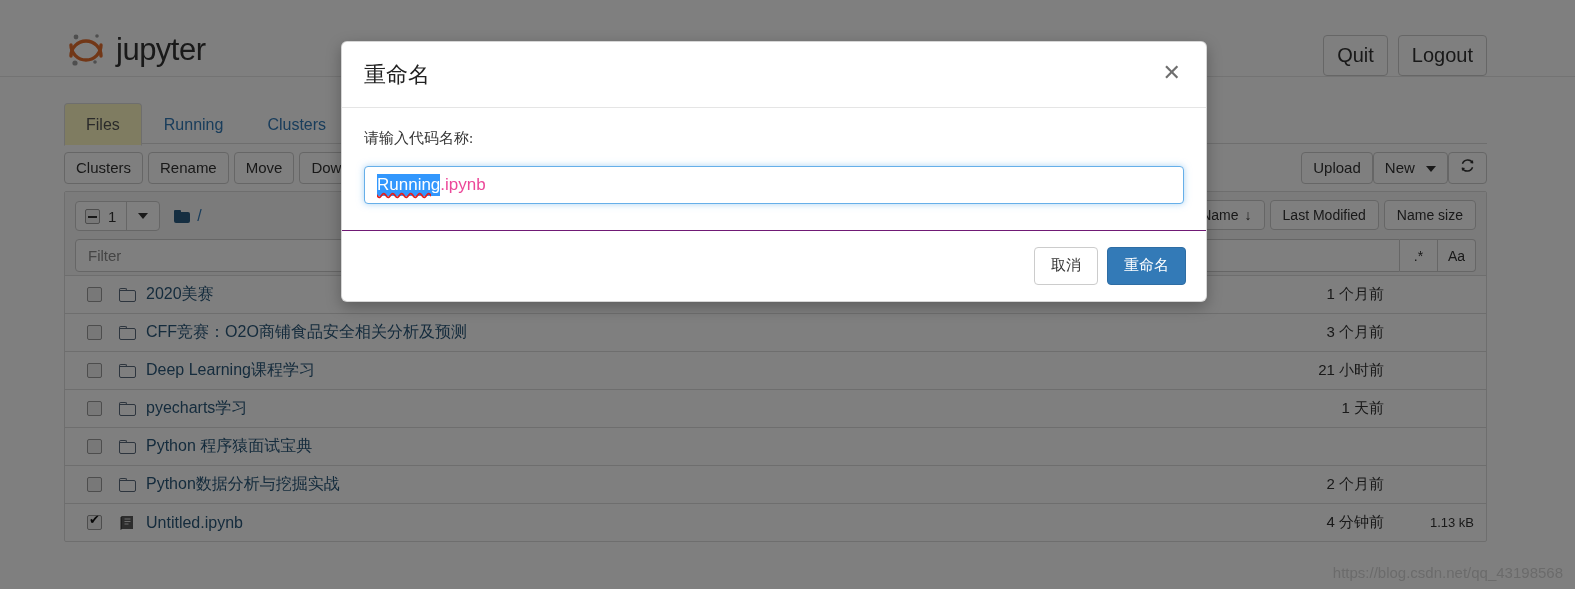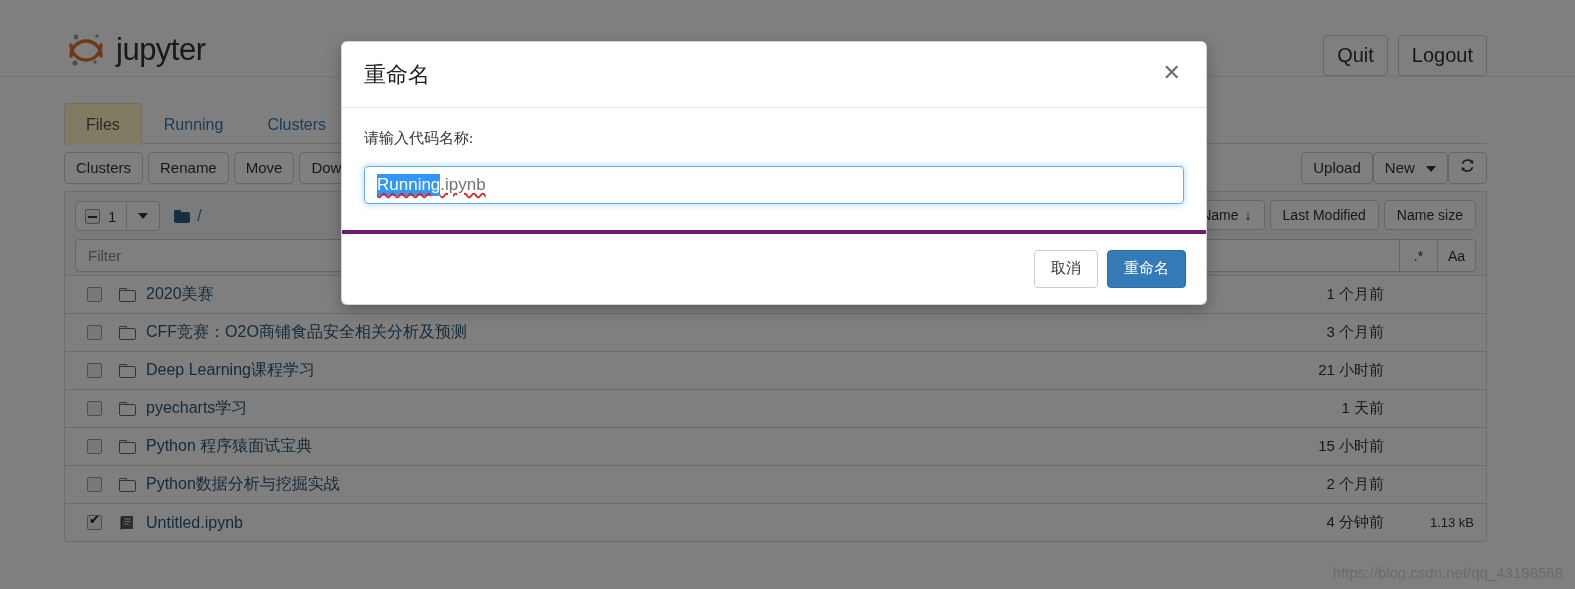--- a/index.html
+++ b/index.html
@@ -144,25 +144,25 @@
     width: 100%; height: 38px; border: 1px solid #66afe9; border-radius: 4px;
     box-shadow: 0 0 7px rgba(102,175,233,0.55); background: #fff;
     display: flex; align-items: center; padding: 0 12px; font-size: 17px;
   }
   .sel {
     background: #3297fd; color: #ffffff; padding: 1px 0 1px 0;
     text-decoration: underline; text-decoration-color: #e02020;
     text-decoration-style: wavy; text-underline-offset: 2px;
   }
   .unsel {
-    color: #737373; text-decoration: underline; text-decoration-color: #e02020;
+    color: #ec4899; text-decoration-color: #e02020;
     text-decoration-style: wavy; text-underline-offset: 2px;
   }
   .modal-foot {
-    border-top: 4px solid #701a75; padding: 16px 20px; display: flex; justify-content: flex-end; gap: 9px;
+    border-top: 1px solid #701a75; padding: 16px 20px; display: flex; justify-content: flex-end; gap: 9px;
   }
   .mbtn {
     font-size: 15px; border-radius: 4px; padding: 8px 16px; cursor: pointer; line-height: 1.3;
     font-family: "Liberation Serif", serif;
   }
   .mbtn.default { border: 1px solid #cccccc; background: #fff; color: #333; }
   .mbtn.primary { border: 1px solid #2e6da4; background: #337ab7; color: #fff; }
 </style>
 </head>
 <body>
@@ -286,24 +286,20 @@
             <span class="file-name">pyecharts学习</span>
             <span class="file-meta">
               <span class="file-time">1 天前</span>
               <span class="file-size"></span>
             </span>
           </div>
           <div class="file-row">
             <span class="chk"></span>
             <span class="ico-folder"></span>
             <span class="file-name">Python 程序猿面试宝典</span>
-            <span class="file-meta">
-              <span class="file-time">15 小时前</span>
-              <span class="file-size"></span>
-            </span>
           </div>
           <div class="file-row">
             <span class="chk"></span>
             <span class="ico-folder"></span>
             <span class="file-name">Python数据分析与挖掘实战</span>
             <span class="file-meta">
               <span class="file-time">2 个月前</span>
               <span class="file-size"></span>
             </span>
           </div>

